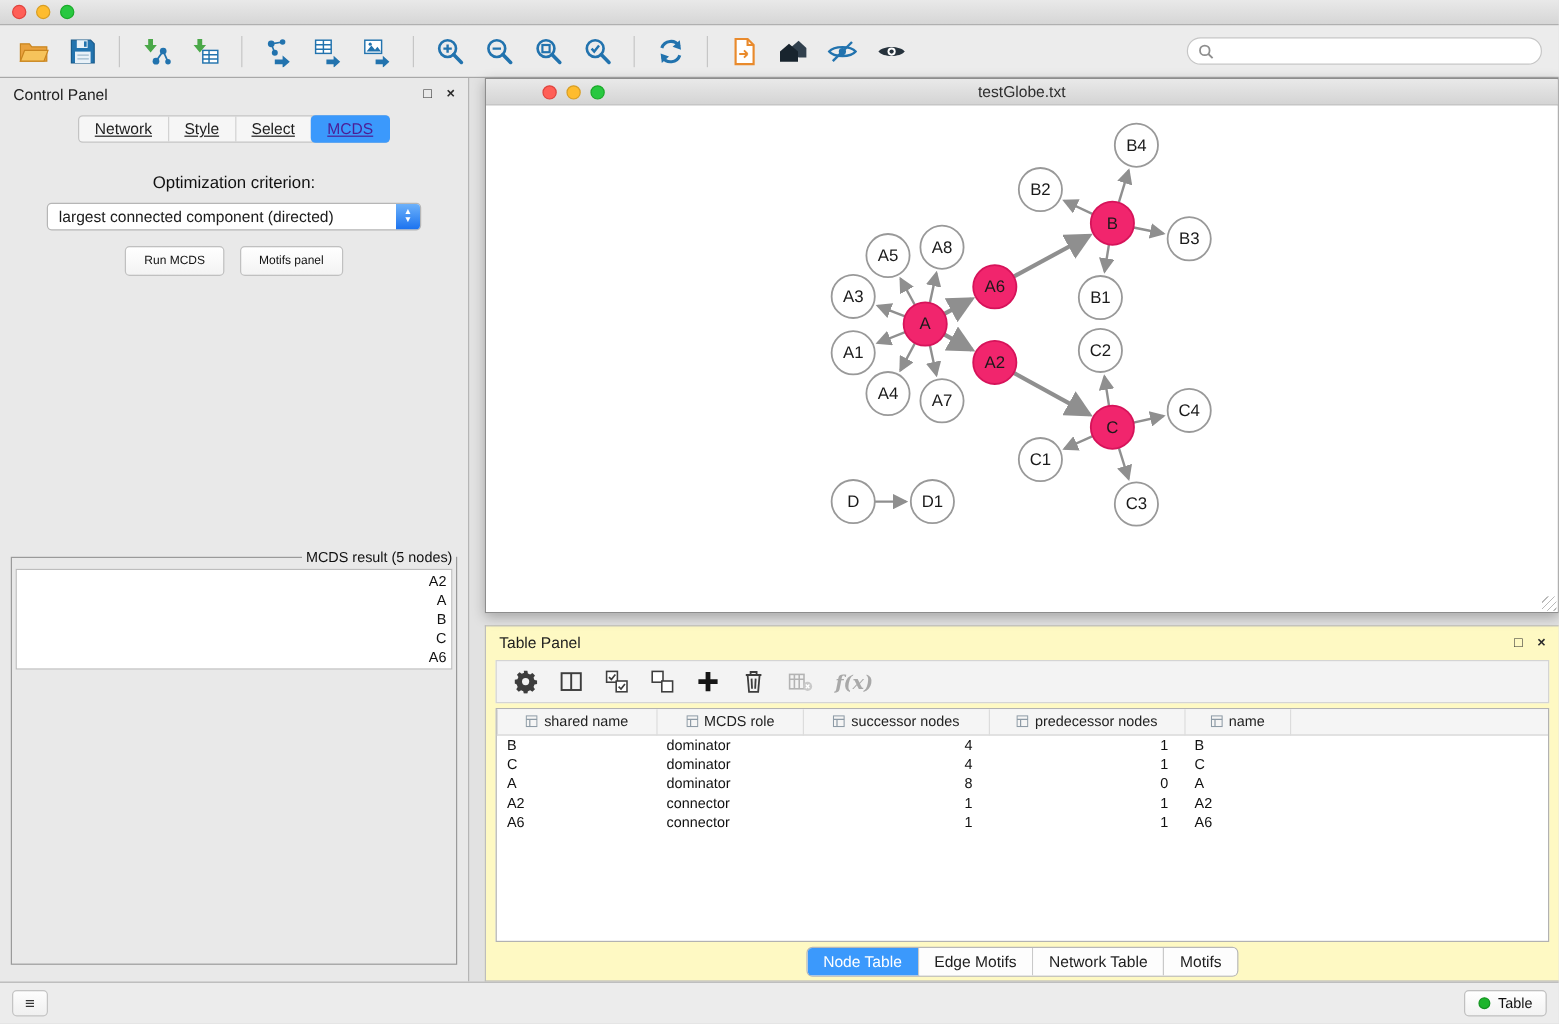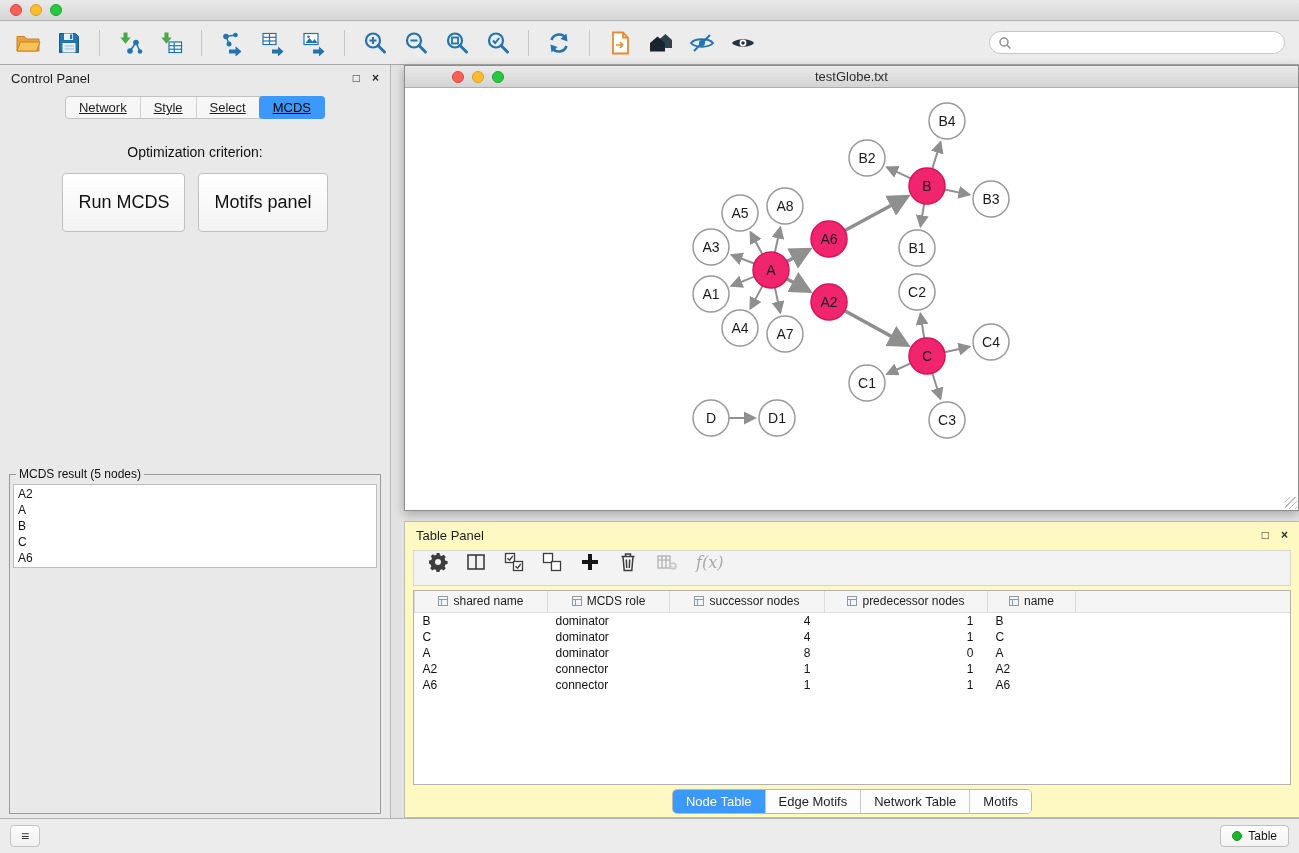--- a/index.html
+++ b/index.html
@@ -29,46 +29,46 @@
 
   
   .control-panel { width:391px; background:#e9e9e9; border-right:1px solid #b5b5b5; display:flex; flex-direction:column; flex:0 0 auto; }
   .panel-header { height:26px; display:flex; align-items:center; padding:0 11px; font-size:13px; color:#1e1e1e; flex:0 0 auto; }
   .ph-icons { margin-left:auto; display:flex; gap:12px; align-items:center; color:#2b2b2b; }
   .ph-icon { font-size:12px; line-height:1; font-weight:bold; }
   .cp-tabs { display:flex; justify-content:center; margin-top:5px; flex:0 0 auto; }
   .cp-tabwrap { display:flex; border:1px solid #c3c3c3; background:#f6f6f6; border-radius:4px; }
   .cp-tab { font-size:13px; padding:3px 13px; color:#1e1e1e; border-right:1px solid #d2d2d2;text-decoration:underline; }
   .cp-tab:last-child { border-right:none; }
-  .cp-tab.active { background:#3b99fc; color:#000000; border-radius:4px; margin:-1px; padding:4px 14px; }
+  .cp-tab.active { background:#3b99fc; color:#4c1d95; border-radius:4px; margin:-1px; padding:4px 14px; }
   .opt-label { text-align:center; margin-top:25px; font-size:14px; color:#111; }
   .dropdown { margin:9px auto 0; width:312px; height:23px; background:#fff; border:1px solid #b6b6b6; border-radius:4px; display:flex; align-items:center; font-size:13px; position:relative; padding-left:9px; flex:0 0 auto; }
   .dropdown .stepper { position:absolute; right:0px; top:0px; bottom:0px; width:20px; background:linear-gradient(#6cb1fa,#1c73ef); border-radius:0 3px 3px 0; display:flex; flex-direction:column; align-items:center; justify-content:center; color:#fff; gap:1px; }
   .stepper .arr { font-size:7px; line-height:6px; }
   .btn-row { display:flex; justify-content:center; gap:13px; margin-top:13px; flex:0 0 auto; }
-  .mac-btn { background:linear-gradient(#ffffff,#f3f3f3); border:1px solid #c0c0c0; border-radius:4px; font-size:18px; padding:18px 15px; color:#111; }
-  fieldset.result { margin:auto 9px 4px 9px; height:347px; border:1px solid #9a9a9a; padding:3px; display:flex; flex-direction:column; }
+  .mac-btn { background:linear-gradient(#ffffff,#f3f3f3); border:1px solid #c0c0c0; border-radius:4px; font-size:10px; padding:6px 15px; color:#111; }
+  fieldset.result { margin:auto 9px 14px 9px; height:347px; border:1px solid #9a9a9a; padding:3px; display:flex; flex-direction:column;text-align:right; }
   fieldset.result legend { font-size:12px; padding:0 3px; margin-left:3px; color:#111; }
   .result-list { background:#fff; border:1px solid #bdbdbd; flex:1; font-size:12px; padding:1px 4px; overflow:auto; }
   .result-item { line-height:16px; color:#111; }
 
   
   .right-col { flex:1; display:flex; flex-direction:column; padding-left:13px; min-width:0; }
   .network-window { height:446px; border:1px solid #8d8d8d; background:#fff; display:flex; flex-direction:column; box-shadow:0 3px 10px rgba(0,0,0,0.28); flex:0 0 auto; position:relative; }
   .net-titlebar { height:22px; background:linear-gradient(#e9e9e9,#d4d4d4); border-bottom:1px solid #adadad; position:relative; display:flex; align-items:center; flex:0 0 auto;padding-left:39px; }
   .net-titlebar .traffic { margin-left:8px; }
   .net-title { position:absolute; left:0; right:0; text-align:center; font-size:13px; color:#2e2e2e; }
   .net-canvas { flex:1; position:relative; overflow:hidden; background:#fff; }
   .net-canvas svg { position:absolute; left:0; top:0; }
   .resize-corner { position:absolute; right:1px; bottom:1px; width:12px; height:12px; background:
       repeating-linear-gradient(135deg, transparent 0 3px, #b9b9b9 3px 4px); }
 
   
   .table-panel { flex:1; margin-top:10px; background:#fef9c3; border:1px solid #bdbdbd; border-right:none; display:flex; flex-direction:column; min-height:0; }
-  .tp-toolbar { height:36px; background:#f3f3f3; border:1px solid #d4d4d4; margin:2px 8px 0 8px; display:flex; align-items:flex-start; gap:18px; padding:0 14px; flex:0 0 auto; }
+  .tp-toolbar { height:36px; background:#f3f3f3; border:1px solid #d4d4d4; margin:2px 8px 0 8px; display:flex; align-items:center; gap:18px; padding:0 14px; flex:0 0 auto;font-weight:bold; }
   .tp-icon { display:flex; align-items:center; justify-content:center; min-width:20px; height:22px; }
   .fx-label { font-family:"DejaVu Serif", serif; font-style:italic; font-size:16px; color:#a9a9a9; }
   .table-wrap { flex:1; background:#fff; border:1px solid #b2b2b2; margin:4px 8px 0 8px; overflow:hidden; min-height:0; }
   table.nodetable { border-collapse:collapse; width:100%; font-size:12px; table-layout:fixed; }
   .nodetable thead th { background:#f5f5f5; border:1px solid #dcdcdc; border-top:none; font-weight:normal; font-size:12px; height:21px; padding:0 4px; white-space:nowrap; color:#222; }
   .nodetable thead th.filler { border-right:none; }
   .th-inner { display:flex; align-items:center; justify-content:center; gap:5px; }
   .nodetable tbody td { padding:0 8px; height:16px; line-height:16px; color:#111; overflow:hidden; white-space:nowrap; }
   .nodetable td.num { text-align:right; padding-right:14px; }
   .tp-tabs { height:32px; display:flex; align-items:center; justify-content:center; flex:0 0 auto; }
@@ -253,20 +253,27 @@
       </div>
       <div class="cp-tabs">
         <div class="cp-tabwrap">
           <div class="cp-tab">Network</div>
           <div class="cp-tab">Style</div>
           <div class="cp-tab">Select</div>
           <div class="cp-tab active">MCDS</div>
         </div>
       </div>
       <div class="opt-label">Optimization criterion:</div>
+      <div class="dropdown">
+        <span>largest connected component (directed)</span>
+        <span class="stepper">
+          <span class="arr">▲</span>
+          <span class="arr">▼</span>
+        </span>
+      </div>
       <div class="btn-row">
         <button class="mac-btn">Run MCDS</button>
         <button class="mac-btn">Motifs panel</button>
       </div>
       <fieldset class="result">
         <legend>MCDS result (5 nodes)</legend>
         <div class="result-list">
           <div class="result-item">A2</div>
           <div class="result-item">A</div>
           <div class="result-item">B</div>

